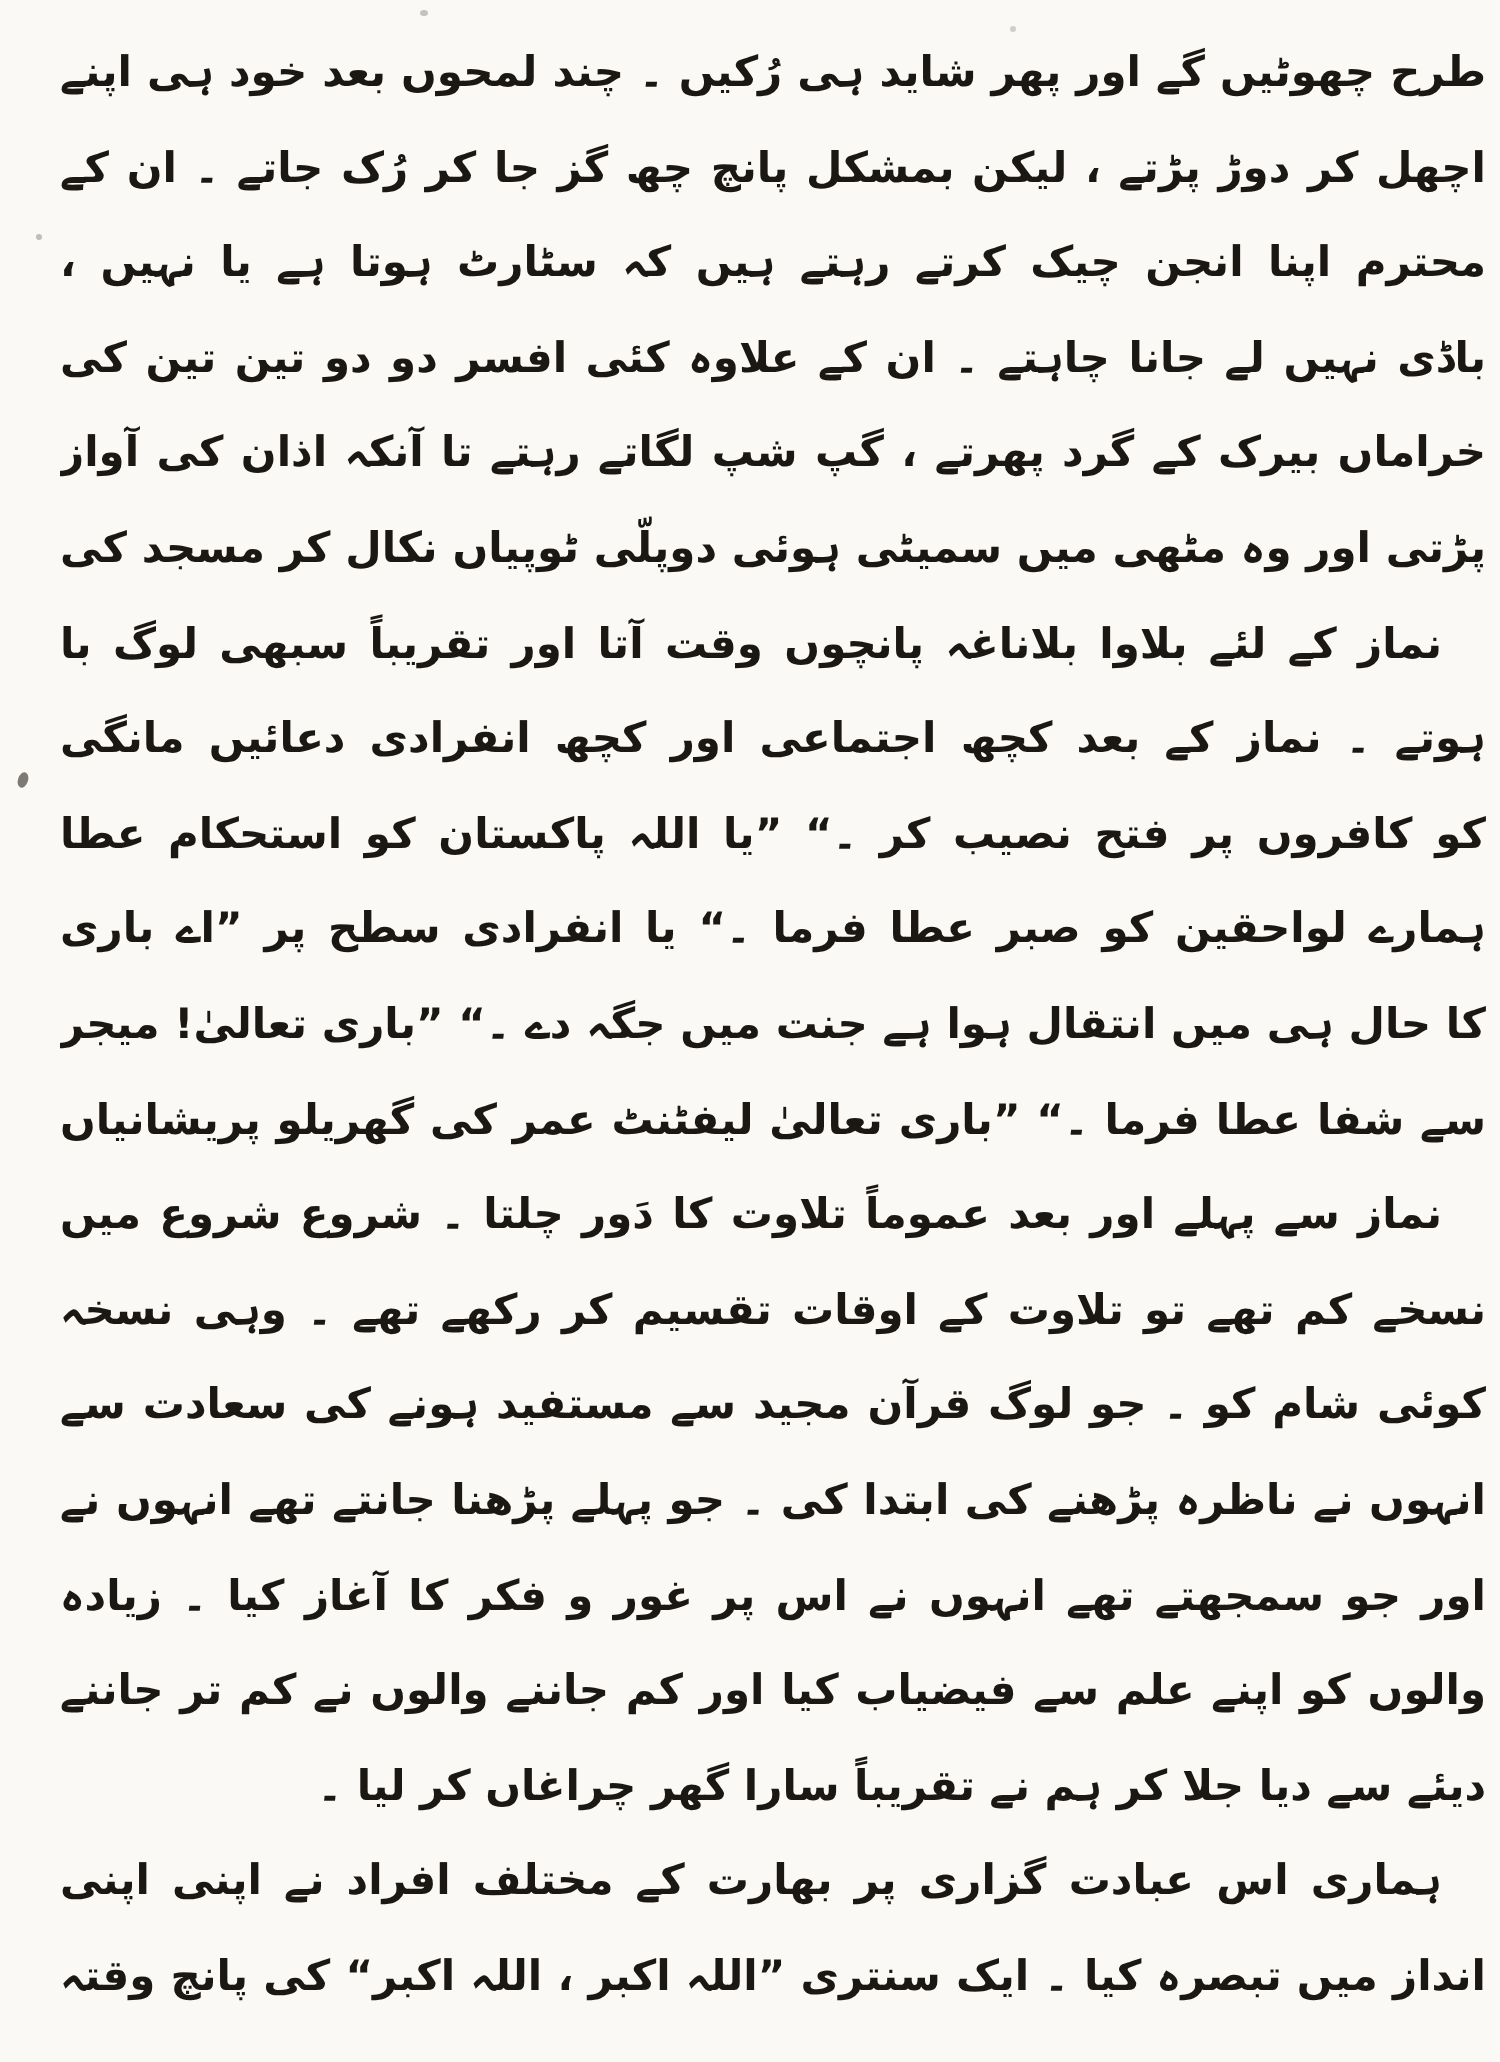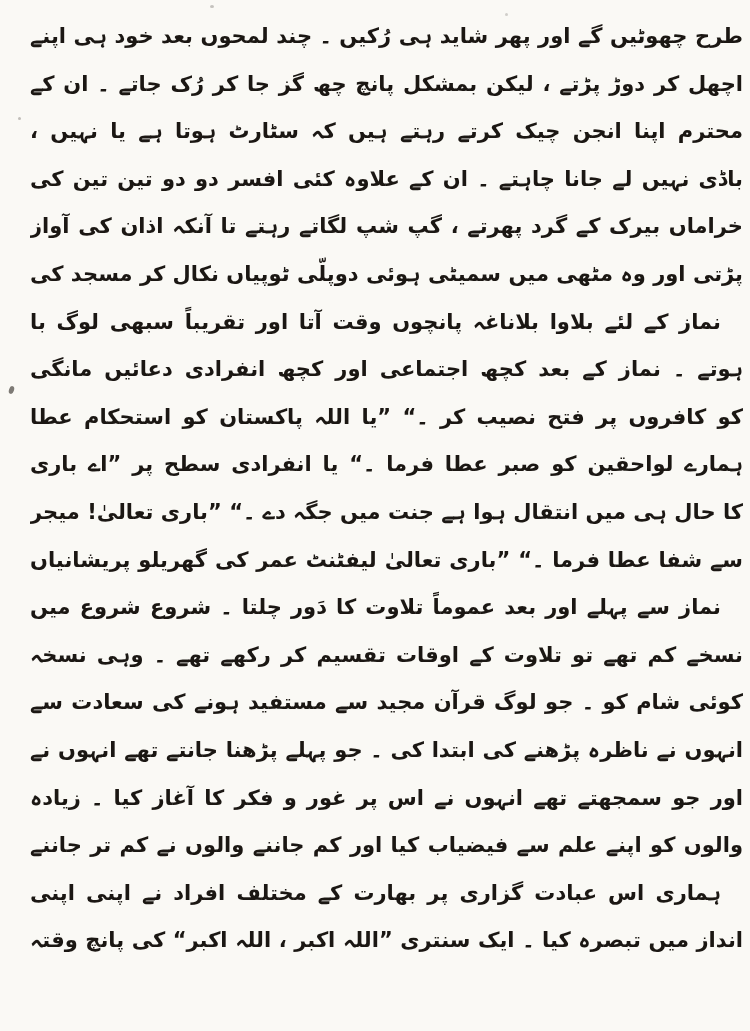--- a/index.html
+++ b/index.html
@@ -73,19 +73,20 @@
         <div class="line">کا حال ہی میں انتقال ہوا ہے جنت میں جگہ دے ۔“ ”باری تعالیٰ! میجر بکر کے بچے کو بیماری</div>
         <div class="line">سے شفا عطا فرما ۔“ ”باری تعالیٰ لیفٹنٹ عمر کی گھریلو پریشانیاں دُور کر“ ..... وغیرہ وغیرہ ۔</div>
       </div>
       <div class="paragraph">
         <div class="line indent">نماز سے پہلے اور بعد عموماً تلاوت کا دَور چلتا ۔ شروع شروع میں جب قرآن پاک کے</div>
         <div class="line">نسخے کم تھے تو تلاوت کے اوقات تقسیم کر رکھے تھے ۔ وہی نسخہ کوئی صبح پڑھتا ، کوئی دوپہر کو اور</div>
         <div class="line">کوئی شام کو ۔ جو لوگ قرآن مجید سے مستفید ہونے کی سعادت سے آج تک محروم تھے</div>
         <div class="line">انہوں نے ناظرہ پڑھنے کی ابتدا کی ۔ جو پہلے پڑھنا جانتے تھے انہوں نے اسے سمجھنا شروع کیا</div>
         <div class="line">اور جو سمجھتے تھے انہوں نے اس پر غور و فکر کا آغاز کیا ۔ زیادہ جاننے والوں نے کم جاننے</div>
         <div class="line">والوں کو اپنے علم سے فیضیاب کیا اور کم جاننے والوں نے کم تر جاننے والوں کو ۔ اس طرح</div>
+        <div class="line end">دیئے سے دیا جلا کر ہم نے تقریباً سارا گھر چراغاں کر لیا ۔</div>
       </div>
       <div class="paragraph">
         <div class="line indent">ہماری اس عبادت گزاری پر بھارت کے مختلف افراد نے اپنی اپنی فکر کے مطابق مختلف</div>
         <div class="line">انداز میں تبصرہ کیا ۔ ایک سنتری ”اللہ اکبر ، اللہ اکبر“ کی پانچ وقتہ صدائیں سن سن کر اکتا گیا تو</div>
       </div>
     </div>
 </div>
 
 </body></html>

